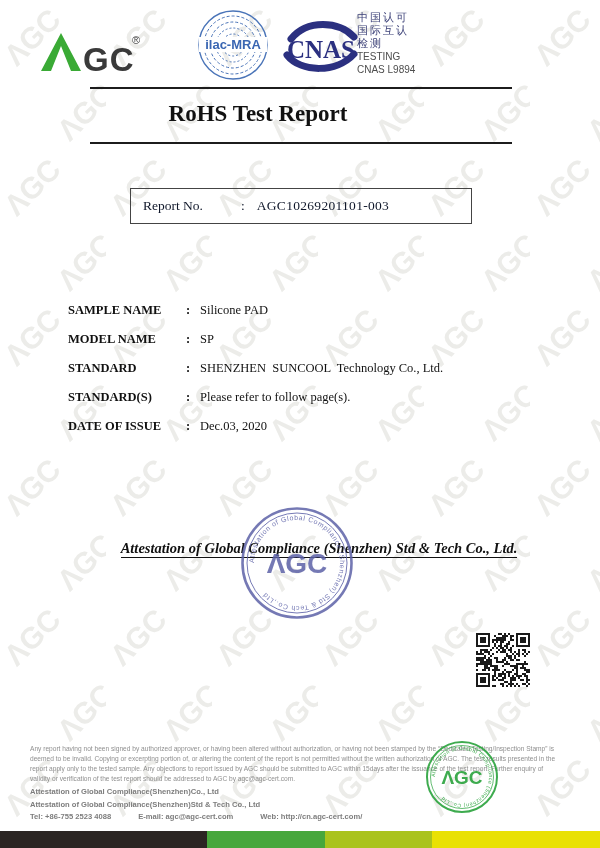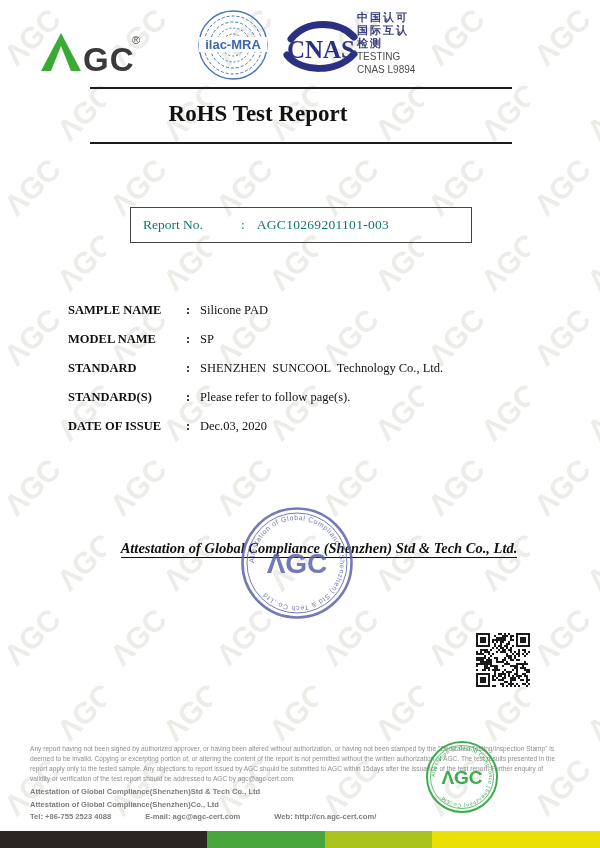--- a/index.html
+++ b/index.html
@@ -10,29 +10,29 @@
   }
   .abs { position:absolute; }
   
   #wm-layer { left:0; top:0; z-index:0; pointer-events:none; }
   .wmt { font-family:"Liberation Sans", sans-serif; font-weight:bold; font-size:30px; fill:#ecece9; }
   
   #agc-logo { left:40px; top:30px; z-index:1; }
   #ilac-logo { left:197px; top:9px; z-index:1; }
   #cnas-logo { left:281px; top:17px; z-index:1; }
   #accred { left:357px; top:11px; z-index:1; font-family:"Liberation Sans", sans-serif; }
-  #accred .cn { font-size:11px; font-weight:bold; color:#3c4178; line-height:13px; letter-spacing:2px; }
+  #accred .cn { font-size:11px; font-weight:normal; color:#3c4178; line-height:13px; letter-spacing:2px; }
   #accred .en { font-size:10px; font-weight:normal; color:#4d4d4d; line-height:13px; }
   .rule { left:90px; width:422px; height:2px; background:#1c1c1c; z-index:1; }
   #rule-top { top:87px; }
   #rule-bottom { top:142px; }
   #doc-title { left:0; top:101px; width:516px; text-align:center; font-size:23px; font-weight:bold; color:#111; z-index:1; }
   
-  #report-box { left:130px; top:207px; width:342px; height:36px; border:1px solid #444; z-index:1;
-    display:flex; align-items:center; font-size:13.5px; color:#0f766e; }
+  #report-box { left:130px; top:188px; width:342px; height:36px; border:1px solid #444; z-index:1;
+    display:flex; align-items:center; font-size:13.5px; color:#0f172a; }
   #report-box .lbl { margin-left:12px; width:90px; }
   #report-box .col { margin-left:8px; }
   #report-box .val { margin-left:12px; letter-spacing:0.3px; }
   
   #fields { left:68px; top:303px; width:470px; z-index:1; }
   .frow { position:relative; height:29px; font-size:12.5px; color:#111; }
   .frow .flabel { position:absolute; left:0; top:0; font-weight:bold; }
   .frow .fcolon { position:absolute; left:118px; top:0; font-weight:bold; }
   .frow .fvalue { position:absolute; left:132px; top:0; white-space:pre; }
   
@@ -42,21 +42,21 @@
   
   #stamp-blue { left:240px; top:506px; z-index:2; opacity:0.85; }
   #stamp-green { left:425px; top:740px; z-index:2; opacity:0.9; }
   
   #qr { left:476px; top:633px; z-index:1; }
   
   #disclaimer { left:30px; top:744px; width:527px; z-index:1;
     font-family:"Liberation Sans", sans-serif; font-size:6.6px; line-height:10px; color:#8f8f8f; }
   #footer { left:30px; top:786px; z-index:1; font-family:"Liberation Sans", sans-serif; color:#7d7d7d; }
   #footer .co { font-size:7.6px; font-weight:bold; line-height:12.5px; }
-  #footer .contact { font-size:7.6px; font-weight:bold; margin-top:1px; display:flex; gap:34px;text-align:center; }
+  #footer .contact { font-size:7.6px; font-weight:bold; margin-top:1px; display:flex; gap:27px;text-align:center; }
   
   #bottom-bar { left:0; bottom:0; width:600px; height:17px; display:flex; z-index:3; }
   #bottom-bar div { height:100%; }
 </style>
 </head>
 <body>
 
 <svg id="wm-layer" class="abs" width="600" height="848" aria-hidden="true">
   <defs>
     <pattern id="wmp" width="106" height="150" patternUnits="userSpaceOnUse">
@@ -419,22 +419,22 @@
       <rect x="44" y="4" width="6" height="6"></rect>
       <rect x="0" y="40" width="14" height="14"></rect>
       <rect x="2" y="42" width="10" height="10" fill="#fff"></rect>
       <rect x="4" y="44" width="6" height="6"></rect>
     </g>
 </svg>
 
 <div id="disclaimer" class="abs">Any report having not been signed by authorized approver, or having been altered without authorization, or having not been stamped by the “Dedicated Testing/Inspection Stamp”  is deemed to be invalid. Copying or excerpting portion of, or altering the content of the report is not permitted without the written authorization of AGC. The test results presented in the report apply only to the tested sample. Any objections to report issued by AGC should be submitted to AGC within 15days after the issuance of the test report. Further enquiry of validity or verification of the test report should be addressed to AGC by agc@agc-cert.com.</div>
 
 <div id="footer" class="abs">
+  <div class="co">Attestation of Global Compliance(Shenzhen)Co., Ltd</div>
   <div class="co">Attestation of Global Compliance(Shenzhen)Std &amp; Tech Co., Ltd</div>
-  <div class="co">Attestation of Global Compliance(Shenzhen)Co., Ltd</div>
   <div class="contact">
     <span>Tel: +86-755 2523 4088</span>
     <span>E-mail: agc@agc-cert.com</span>
     <span>Web: http://cn.agc-cert.com/</span>
   </div>
 </div>
 
 <svg id="stamp-green" class="abs" width="74" height="74" viewBox="0 0 74 74">
   <circle cx="37" cy="37" r="35" fill="none" stroke="#2aa33c" stroke-width="2"></circle>
   <circle cx="37" cy="37" r="31.5" fill="none" stroke="#2aa33c" stroke-width="0.8"></circle>

